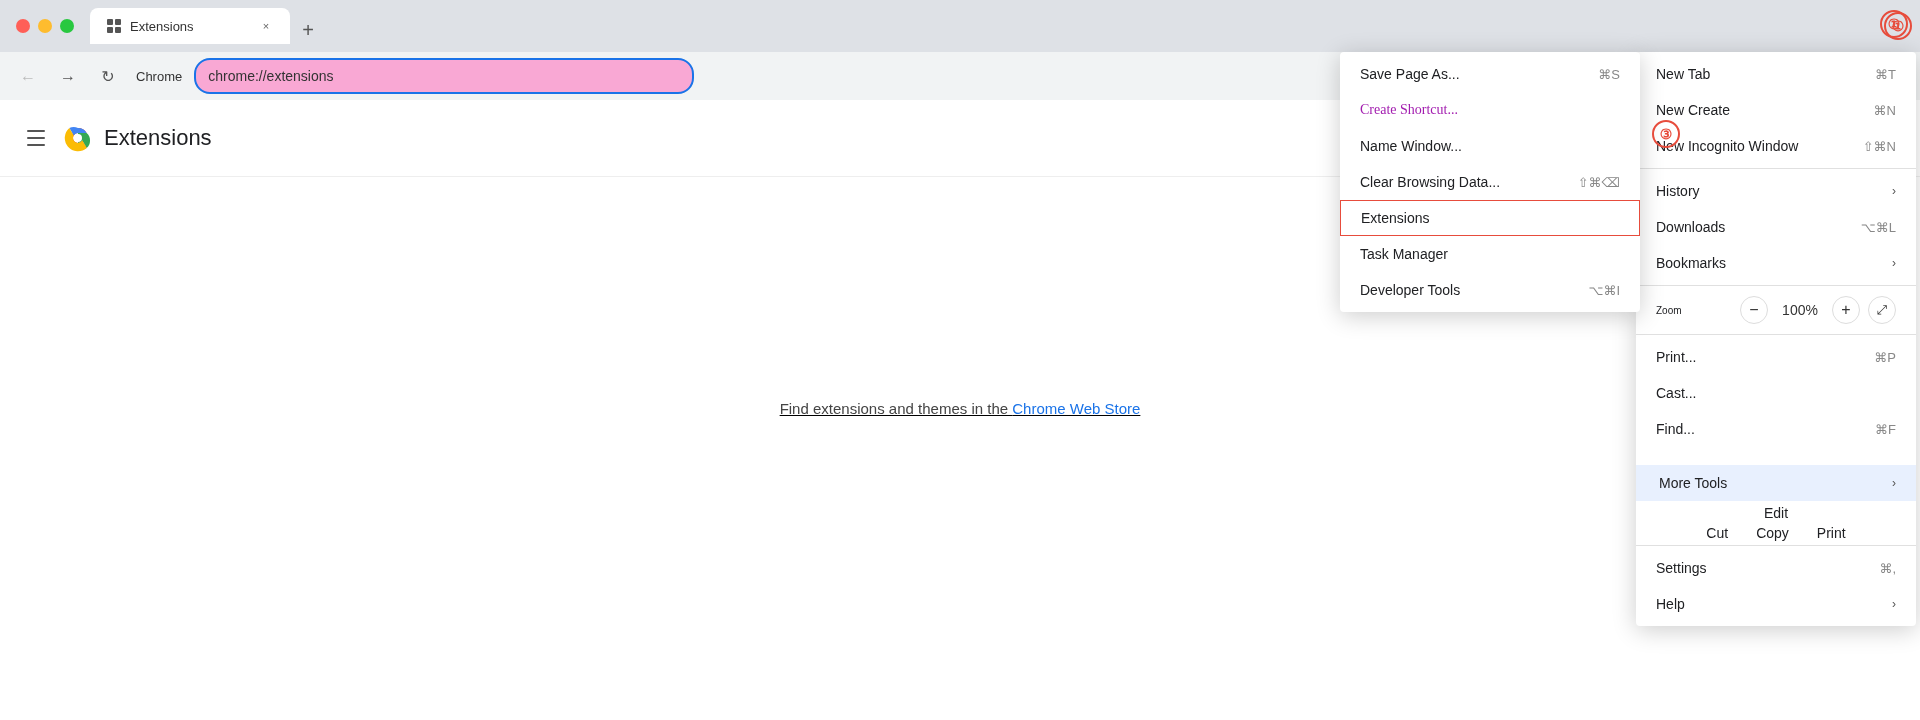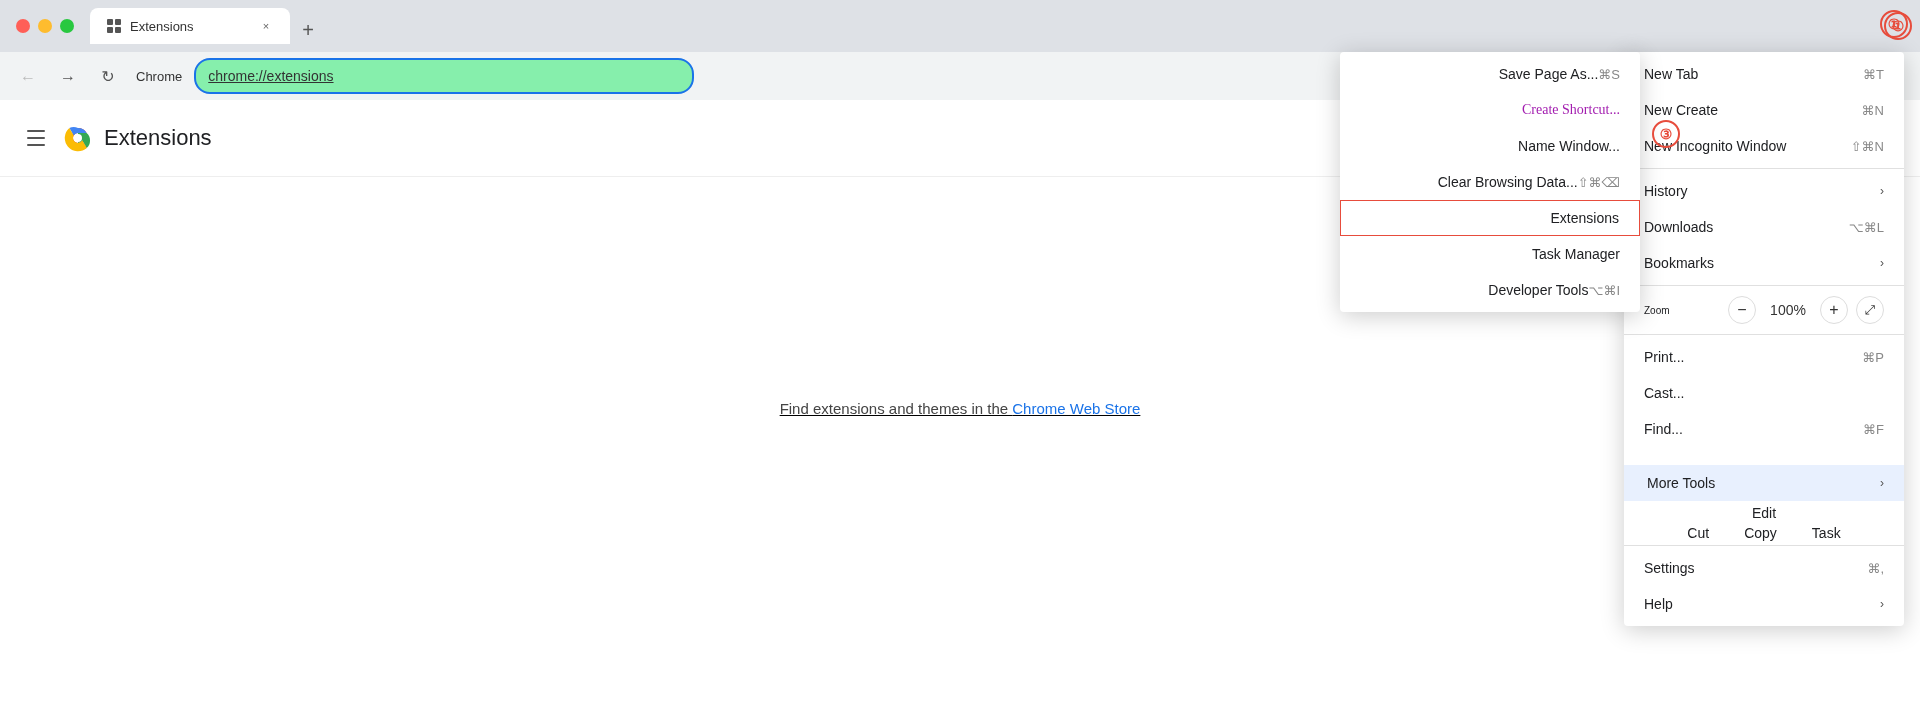--- a/index.html
+++ b/index.html
@@ -158,29 +158,28 @@
       font-size: 13px;
       color: #333;
       padding: 0 4px;
     }
 
     .address-bar {
       flex: 1;
       height: 32px;
       border-radius: 16px;
       border: 2px solid #1a73e8;
-      background: #86efac;
+      background: #f9a8d4;
       display: flex;
       align-items: center;
       padding: 16px 12px;
       font-size: 14px;
       color: #333;
       cursor: text;
       max-width: 500px;
-      text-decoration: underline;
     }
     .address-text {
       font-size: 14px;
       color: #333;
     }
 
     .nav-bar-right {
       display: flex;
       align-items: center;
       gap: 4px;
@@ -309,21 +308,21 @@
     .chrome-store-link {
       color: #1a73e8;
       text-decoration: none;
       font-size: 15px;
     }
 
     
     .chrome-menu {
       position: absolute;
       top: 52px;
-      right: 16px;
+      right: 4px;
       width: 280px;
       background: white;
       border-radius: 4px;
       box-shadow: 0 4px 24px rgba(0,0,0,0.2);
       z-index: 1000;
       padding: 4px 0;
     }
     .menu-item {
       display: flex;
       align-items: center;
@@ -406,21 +405,21 @@
       height: 40px;
       flex-direction: column;
     }
     .edit-label {
       font-size: 14px;
       color: #202124;
       flex: 1;
     }
     .edit-btns {
       display: flex;
-      gap: 11px;
+      gap: 4px;
     }
     .edit-action-btn {
       padding: 4px 12px;
       border: none;
       background: transparent;
       font-size: 14px;
       color: #202124;
       cursor: pointer;
       border-radius: 4px;
     }
@@ -433,21 +432,21 @@
       width: 300px;
       background: white;
       border-radius: 4px;
       box-shadow: 0 4px 24px rgba(0,0,0,0.2);
       z-index: 1001;
       padding: 4px 0;
     }
     .submenu-item {
       display: flex;
       align-items: center;
-      justify-content: flex-end;
+      justify-content: space-between;
       padding: 8px 20px;
       font-size: 14px;
       color: #202124;
       cursor: pointer;
       height: 36px;
     }
     .submenu-item.disabled-item {
       color: #a21caf;
       cursor: default;
       font-family: Liberation Serif, serif;
@@ -615,21 +614,21 @@
   <div class="menu-item highlighted" style="background:#e8f0fe; border-left: 3px solid transparent;">
     <span>More Tools</span>
     <span class="menu-item-arrow">›</span>
   </div>
 
   <div class="edit-row">
     <span class="edit-label">Edit</span>
     <div class="edit-btns">
       <button class="edit-action-btn">Cut</button>
       <button class="edit-action-btn">Copy</button>
-      <button class="edit-action-btn">Task</button>
+      <button class="edit-action-btn">Print</button>
     </div>
   </div>
   <div class="menu-divider"></div>
   <div class="menu-item">
     <span>Settings</span>
     <span class="menu-item-shortcut">⌘,</span>
   </div>
   <div class="menu-item">
     <span>Help</span>
     <span class="menu-item-arrow">›</span>

